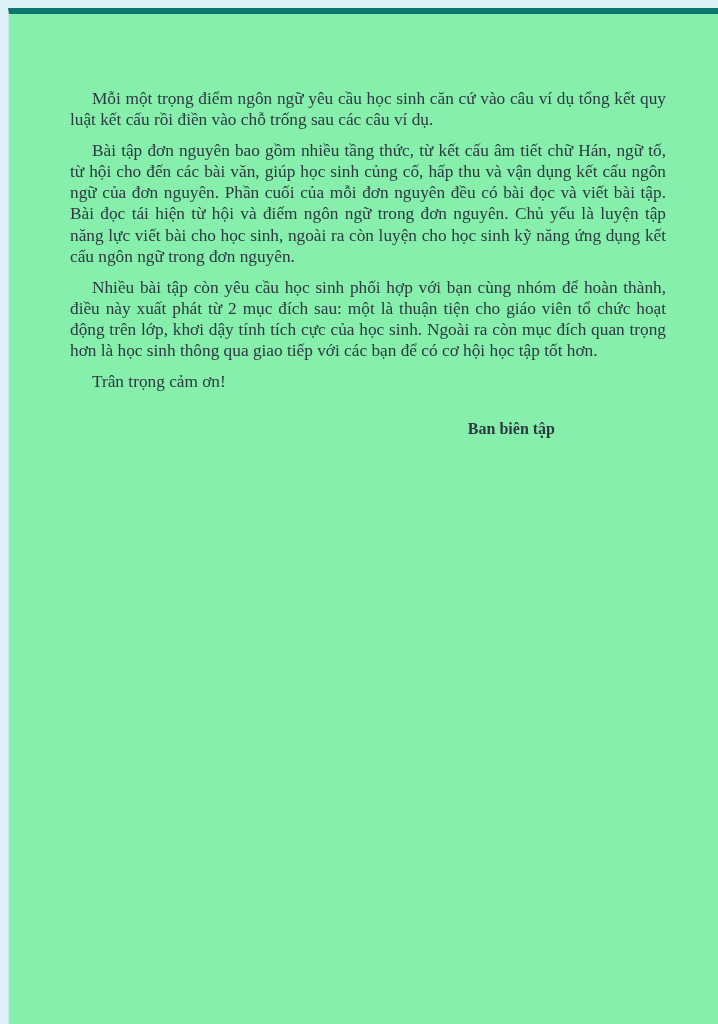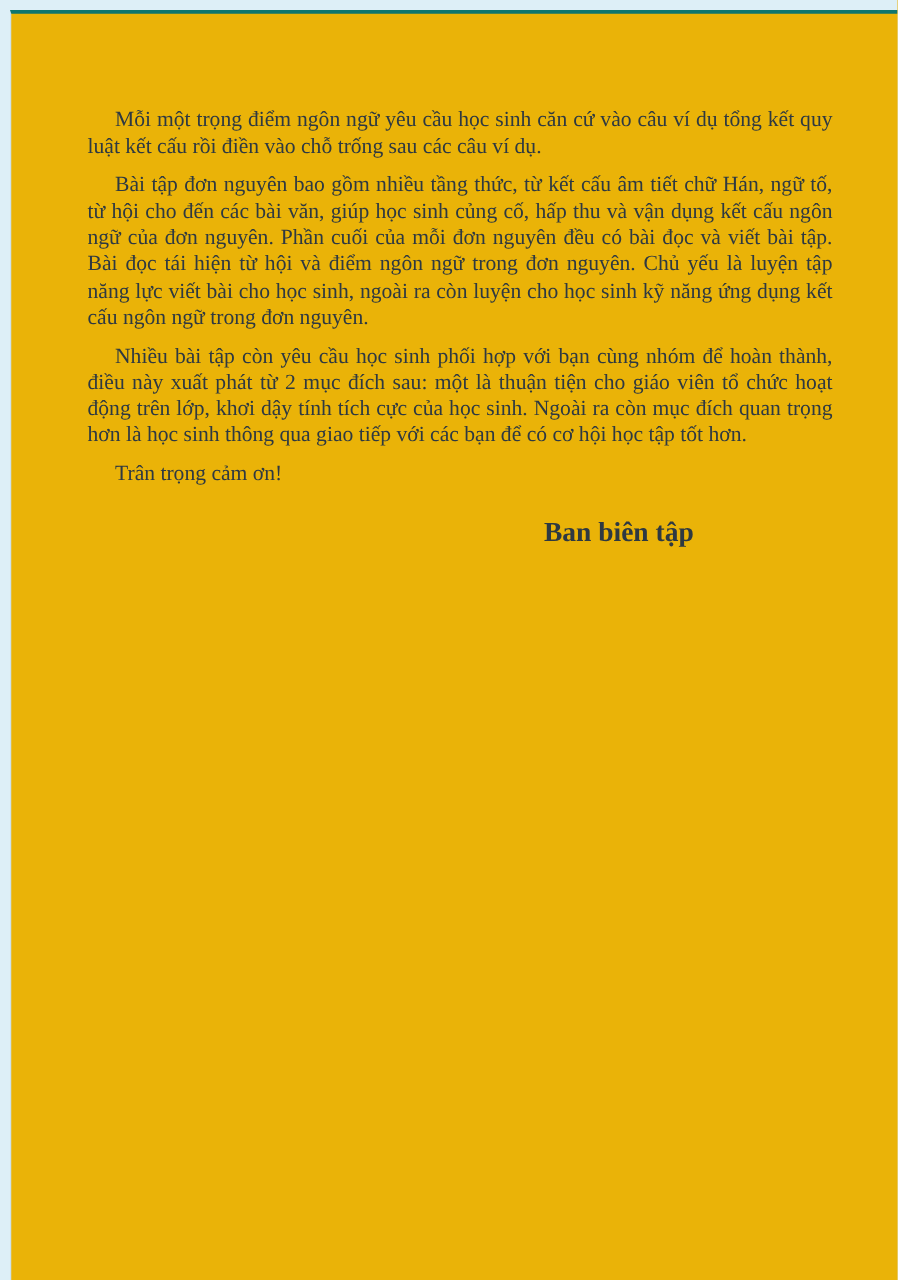--- a/index.html
+++ b/index.html
@@ -13,23 +13,23 @@
     background: #ddeff7;
     overflow: hidden;
     font-family: "Liberation Serif", "DejaVu Serif", serif;
   }
   .page {
     position: absolute;
     left: 8px;
     top: 8px;
     right: 0;
     bottom: 0;
-    background: #eab308;
+    background: #86efac;
     border-left: 1px solid #cde3ee;
-    border-top: 3px solid #0f766e;
+    border-top: 6px solid #0f766e;
   }
   .text-block {
     position: absolute;
     left: 61px;
     top: 74px;
     width: 596px;
   }
   .text-block p {
     margin: 0 0 10px 0;
     font-size: 17.3px;
@@ -37,21 +37,21 @@
     color: #2e3942;
     text-align: justify;
     text-indent: 22px;
   }
   .text-block p.thanks {
     text-align: left;
     margin-bottom: 0;
   }
   .signature {
     margin-top: 26px;
-    font-size: 22px;
+    font-size: 16px;
     font-weight: bold;
     color: #2e3942;
     text-align: right;
     padding-right: 111px;
     line-height: 21px;
   }
 </style>
 </head>
 <body>
 

